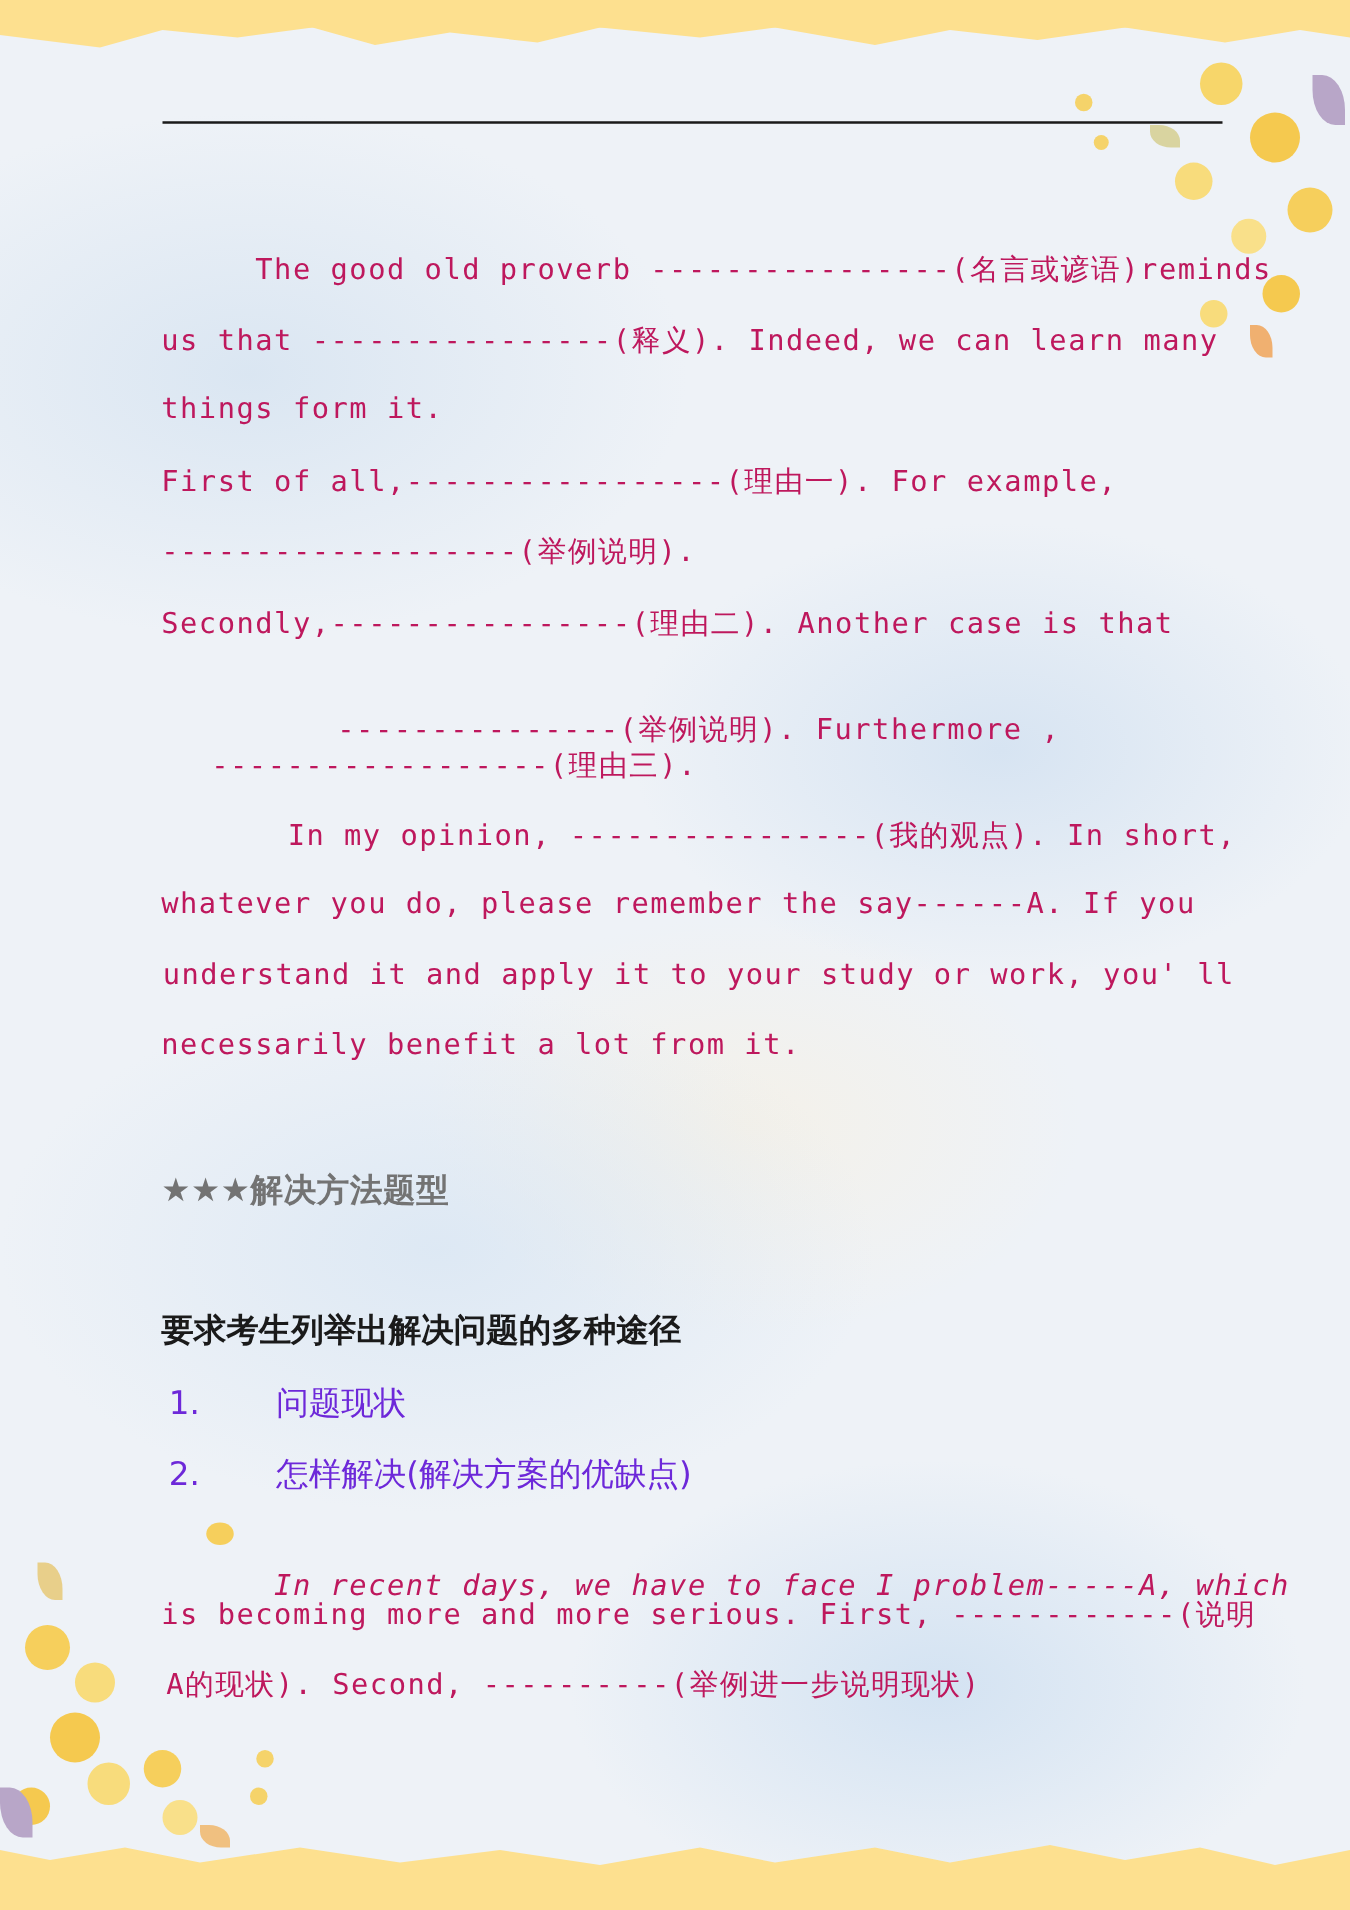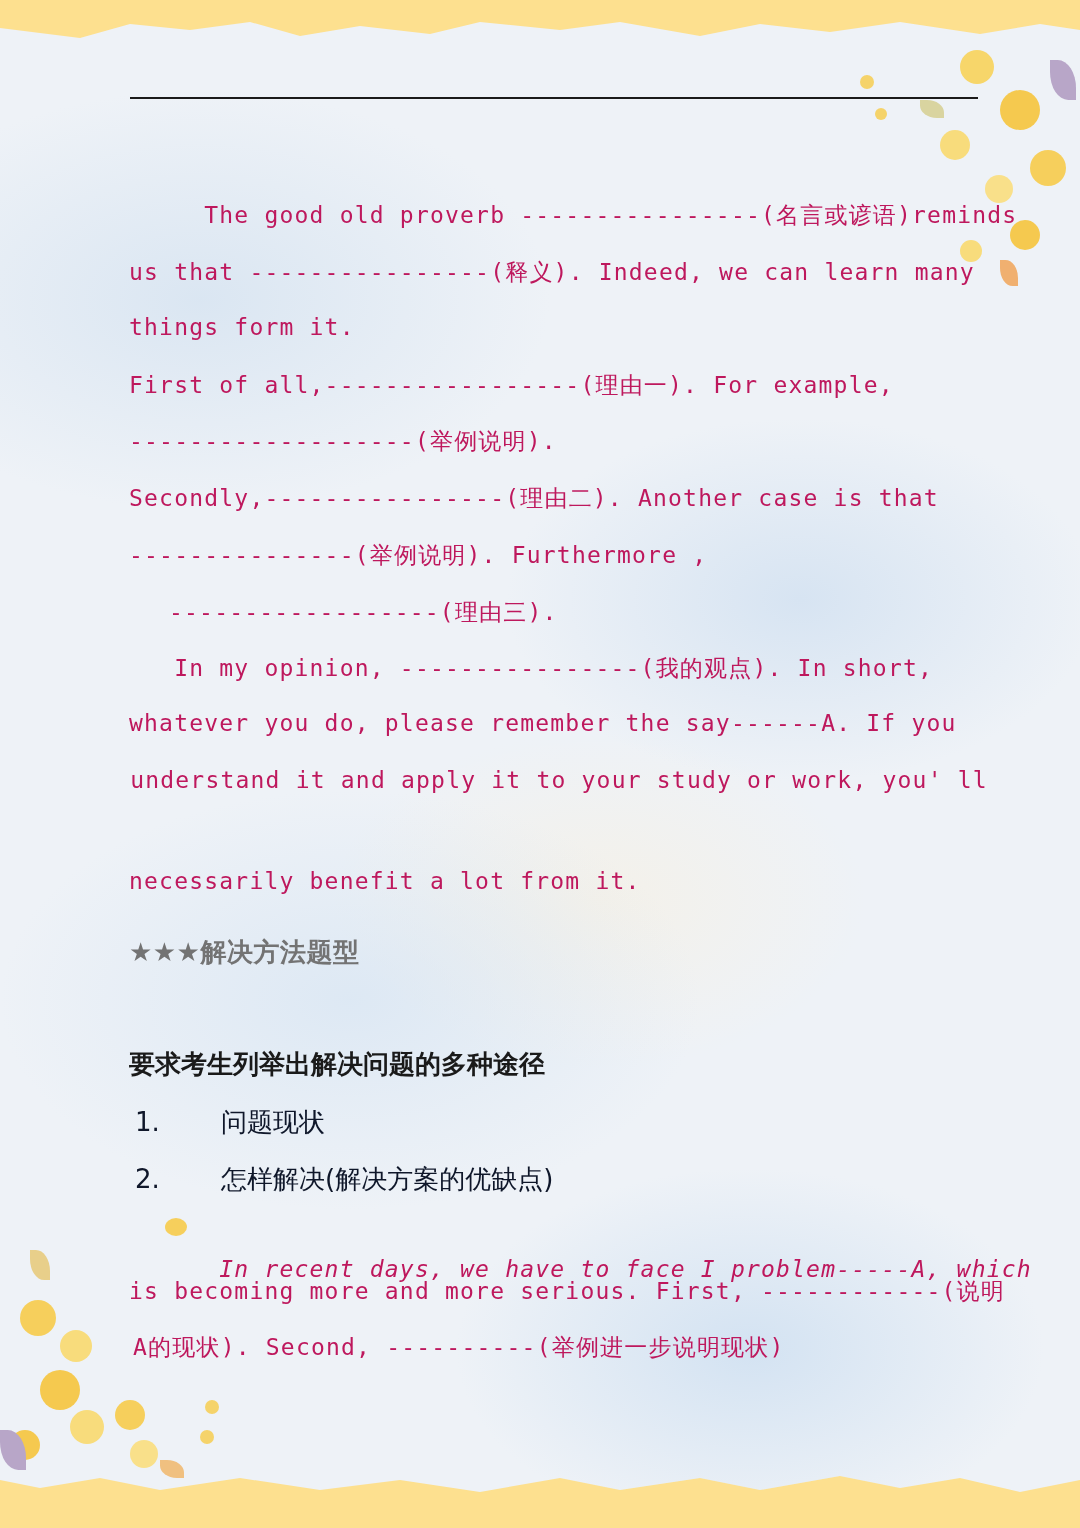--- a/index.html
+++ b/index.html
@@ -35,21 +35,21 @@
     }
     .heading-green {
       position: absolute; left: 129px; color: #737373; font-size: 26px; font-weight: bold;
       font-family: "DejaVu Sans", sans-serif; letter-spacing: 0.5px;
     }
     .heading-dark {
       position: absolute; left: 129px; color: #1a1a1a; font-size: 26px; font-weight: bold;
       font-family: "DejaVu Sans", sans-serif;
     }
     .list-item {
-      position: absolute; left: 135px; color: #0f172a; font-size: 26px;
+      position: absolute; left: 135px; color: #6d28d9; font-size: 26px;
       font-family: "DejaVu Sans", sans-serif;
     }
     .list-item .num { display: inline-block; width: 86px; }
     .flower { position: absolute; border-radius: 50%; }
     .leaf { position: absolute; border-radius: 0 70% 0 70%; }
   </style>
 </head>
 <body>
 
 <div class="paper"></div>
@@ -87,26 +87,26 @@
 
 <div class="rule"></div>
 
 <div>
   <div class="text" style="top: 200px; white-space: pre;">     The good old proverb ----------------(名言或谚语)reminds</div>
   <div class="text" style="top: 257px; white-space: pre;">us that ----------------(释义). Indeed, we can learn many</div>
   <div class="text" style="top: 314px; white-space: pre;">things form it.</div>
   <div class="text" style="top: 370px; white-space: pre;">First of all,-----------------(理由一). For example,</div>
   <div class="text" style="top: 426px; white-space: pre;">-------------------(举例说明).</div>
   <div class="text" style="top: 483px; white-space: pre;">Secondly,----------------(理由二). Another case is that</div>
-  <div class="text" style="top: 540px; white-space: pre;">---------------(举例说明). Furthermore ,</div>
+  <div class="text" style="top: 568px; white-space: pre; text-align: center;">---------------(举例说明). Furthermore ,</div>
   <div class="text" style="top: 597px; white-space: pre; margin-left: 40px;">------------------(理由三).</div>
-  <div class="text" style="top: 653px; white-space: pre;">   In my opinion, ----------------(我的观点). In short,</div>
+  <div class="text" style="top: 653px; white-space: pre; text-align: right;">   In my opinion, ----------------(我的观点). In short,</div>
   <div class="text" style="top: 710px; white-space: pre;">whatever you do, please remember the say------A. If you</div>
   <div class="text" style="top: 767px; white-space: pre; text-align: center;">understand it and apply it to your study or work, you' ll</div>
-  <div class="text" style="top: 823px; white-space: pre; margin-top: 45px;">necessarily benefit a lot from it.</div>
+  <div class="text" style="top: 823px; white-space: pre;">necessarily benefit a lot from it.</div>
 </div>
 
 <div class="heading-green" style="top:935px;">★★★解决方法题型</div>
 <div class="heading-dark" style="top:1047px;">要求考生列举出解决问题的多种途径</div>
 
 <div class="list-item" style="top:1105px;">
   <span class="num">1.</span><span>问题现状</span>
 </div>
 <div class="list-item" style="top:1162px;">
   <span class="num">2.</span><span>怎样解决(解决方案的优缺点)</span>

